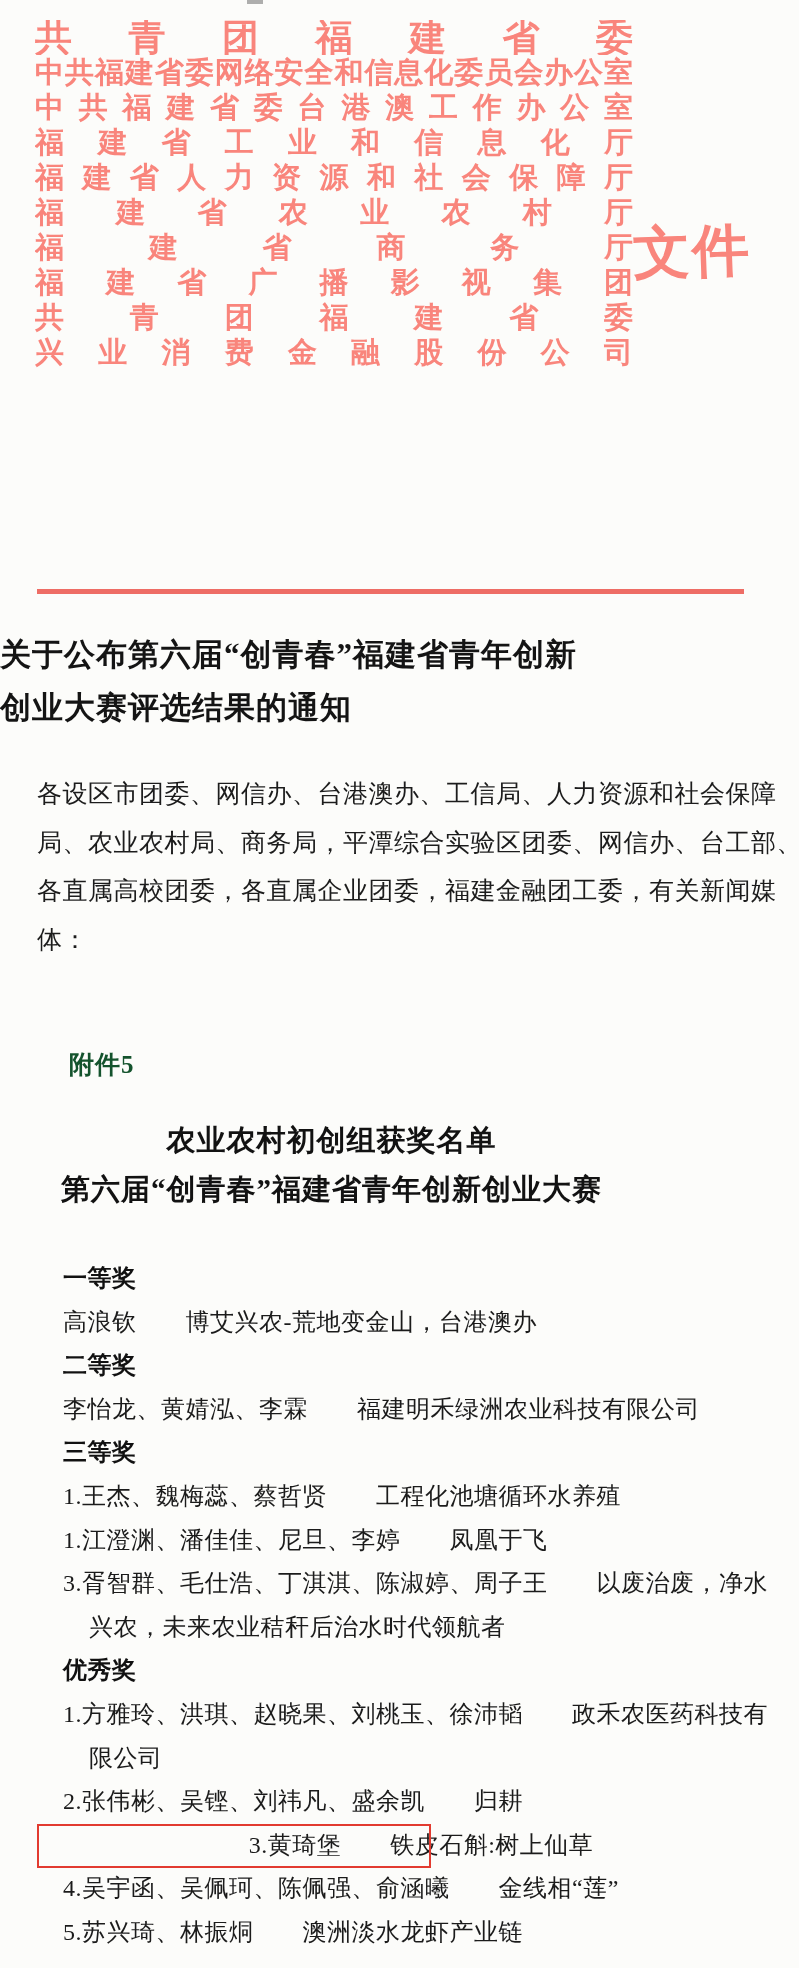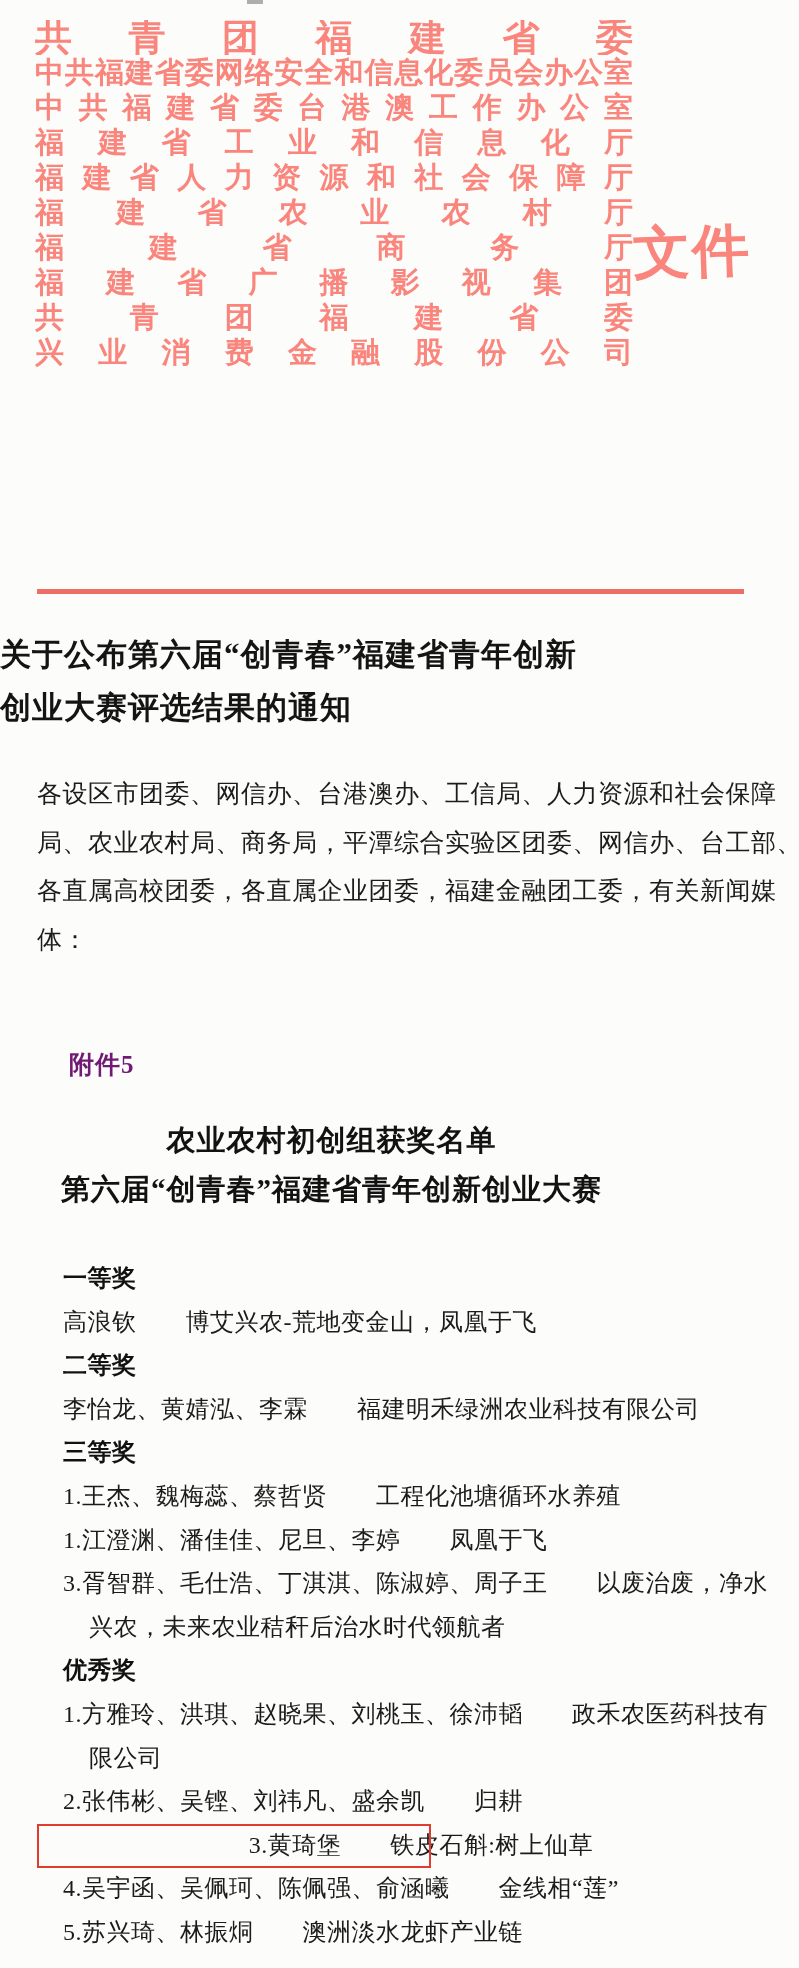--- a/index.html
+++ b/index.html
@@ -61,21 +61,21 @@
   
   .recipients {
     position: absolute; top: 770px; left: 37px; width: 740px;
     font-size: 25px; line-height: 48.6px; color: #1c1c1c;
   }
   .recipient-line { white-space: nowrap; letter-spacing: 0.5px; }
 
   
   .attach-label {
     position: absolute; top: 1048px; left: 69px;
-    font-size: 25px; font-weight: 700; color: #701a75;
+    font-size: 25px; font-weight: 700; color: #14532d;
     letter-spacing: 1px;
   }
   .attach-title {
     position: absolute; top: 1116px; left: 0; width: 100%;
     text-align: center; font-weight: 700; font-size: 29px;
     line-height: 49px; color: #121212; letter-spacing: 1px;
   }
 
   
   .award-list {
@@ -138,21 +138,21 @@
   <div class="attach-label">附件5</div>
 
   <div class="attach-title">
     <div>农业农村初创组获奖名单</div>
     <div>第六届“创青春”福建省青年创新创业大赛</div>
   </div>
 
   <div class="award-list">
 
   <div class="award-line heading">一等奖</div>
-      <div class="award-line item">高浪钦　　博艾兴农-荒地变金山，凤凰于飞</div>
+      <div class="award-line item">高浪钦　　博艾兴农-荒地变金山，台港澳办</div>
       <div class="award-line heading">二等奖</div>
       <div class="award-line item">李怡龙、黄婧泓、李霖　　福建明禾绿洲农业科技有限公司</div>
       <div class="award-line heading">三等奖</div>
       <div class="award-line item">1.王杰、魏梅蕊、蔡哲贤　　工程化池塘循环水养殖</div>
       <div class="award-line item">1.江澄渊、潘佳佳、尼旦、李婷　　凤凰于飞</div>
       <div class="award-line item">3.胥智群、毛仕浩、丁淇淇、陈淑婷、周子王　　以废治废，净水</div>
       <div class="award-line continuation">兴农，未来农业秸秆后治水时代领航者</div>
       <div class="award-line heading">优秀奖</div>
       <div class="award-line item">1.方雅玲、洪琪、赵晓果、刘桃玉、徐沛韬　　政禾农医药科技有</div>
       <div class="award-line continuation">限公司</div>

